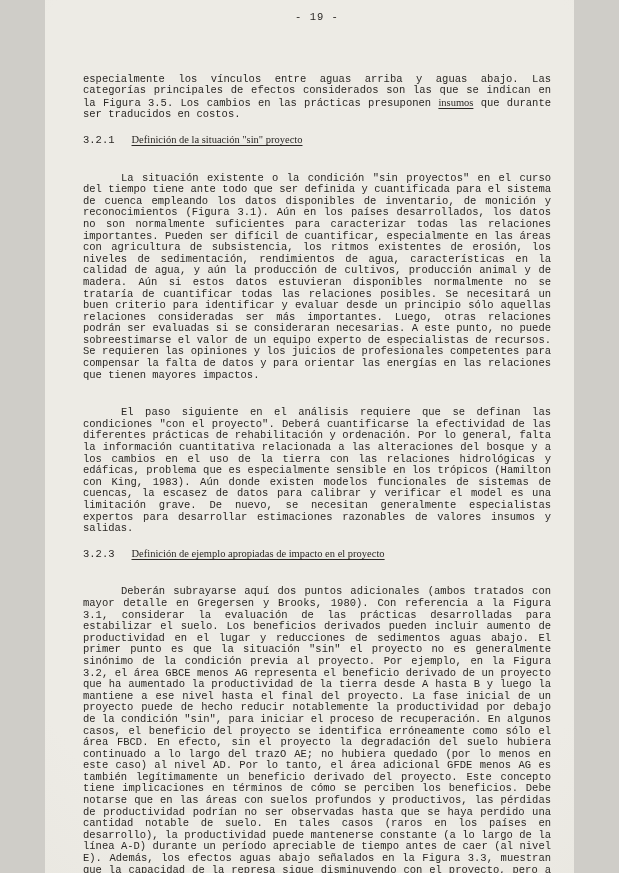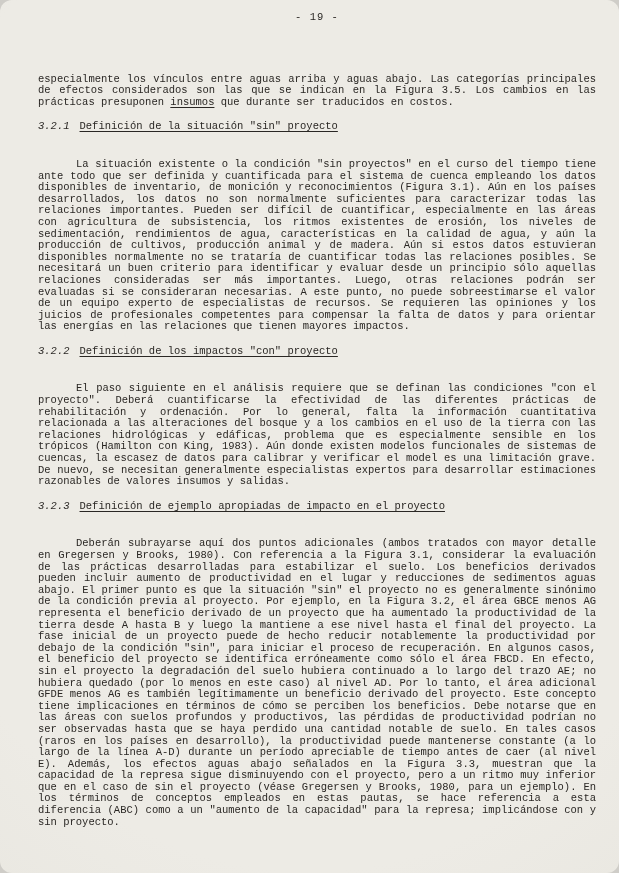--- a/index.html
+++ b/index.html
@@ -2,30 +2,29 @@
 <html><head>
 <meta charset="utf-8">
 <style>
   html, body {
     margin: 0;
     padding: 0;
     background: #cfcdc8;
   }
   .page {
     position: relative;
-    width: 619px;
+    width: 529px;
     height: 873px;
     margin: 0 auto;
     box-sizing: border-box;
     padding: 12px 23px 10px 38px;
     background: radial-gradient(125% 105% at 50% 42%, #edebe5 55%, #e5e3dc 92%, #dedcd5 100%);
     font-family: "Liberation Mono", "DejaVu Sans Mono", monospace;
     color: #2a2724;
     overflow: hidden;
-    border-radius: 12px;
   }
   .page-number {
     text-align: center;
     font-size: 10.5px;
     line-height: 11.6px;
     letter-spacing: 1px;
     margin-bottom: 50px;
   }
   .para {
     margin: 0;
@@ -39,43 +38,42 @@
   }
   .heading {
     font-size: 10.5px;
     line-height: 11.6px;
     font-weight: normal;
     margin: 13px 0 12px 0;
     white-space: nowrap;
   }
   .heading .hnum {
     display: inline-block;
-    margin-right: 10px;
-    font-style: italic;
+    margin-right: 17px;
   }
   .heading .htitle,
   .underline {
     text-decoration: underline;
     text-underline-offset: 2px;
+    font-family: Liberation Serif, serif;
   }
 </style>
 </head>
 <body>
 
 <div class="page">
 
   <div class="page-number">- 19 -</div>
 
   <p class="para"><span>especialmente los vínculos entre aguas arriba y aguas abajo.  Las categorías principales de efectos considerados son las que se indican en la Figura 3.5.  Los cambios en las prácticas presuponen </span><span class="underline">insumos</span><span> que durante ser traducidos en costos.</span></p>
 
   <div class="heading"><span class="hnum">3.2.1</span><span class="htitle">Definición de la situación "sin" proyecto</span></div>
 
   <p class="para indent">La situación existente o la condición "sin proyectos" en el curso del tiempo tiene ante todo que ser definida y cuantificada para el sistema de cuenca empleando los datos disponibles de inventario, de monición y reconocimientos (Figura 3.1).  Aún en los países desarrollados, los datos no son normalmente suficientes para caracterizar todas las relaciones importantes.  Pueden ser difícil de cuantificar, especialmente en las áreas con agricultura de subsistencia, los ritmos existentes de erosión, los niveles de sedimentación, rendimientos de agua, características en la calidad de agua, y aún la producción de cultivos, producción animal y de madera.  Aún si estos datos estuvieran disponibles normalmente no se trataría de cuantificar todas las relaciones posibles.  Se necesitará un buen criterio para identificar y evaluar desde un principio sólo aquellas relaciones consideradas ser más importantes.  Luego, otras relaciones podrán ser evaluadas si se consideraran necesarias.  A este punto, no puede sobreestimarse el valor de un equipo experto de especialistas de recursos.  Se requieren las opiniones y los juicios de profesionales competentes para compensar la falta de datos y para orientar las energías en las relaciones que tienen mayores impactos.</p>
 
-  <div class="heading"><span class="hnum">3.2.2</span><span class="htitle">Definición de los impactos "con" proyecto</span></div>
 
   <p class="para indent">El paso siguiente en el análisis requiere que se definan las condiciones "con el proyecto".  Deberá cuantificarse la efectividad de las diferentes prácticas de rehabilitación y ordenación.  Por lo general, falta la información cuantitativa relacionada a las alteraciones del bosque y a los cambios en el uso de la tierra con las relaciones hidrológicas y edáficas, problema que es especialmente sensible en los trópicos (Hamilton con King, 1983).  Aún donde existen modelos funcionales de sistemas de cuencas, la escasez de datos para calibrar y verificar el model es una limitación grave.  De nuevo, se necesitan generalmente especialistas expertos para desarrollar estimaciones razonables de valores insumos y salidas.</p>
 
   <div class="heading"><span class="hnum">3.2.3</span><span class="htitle">Definición de ejemplo apropiadas de impacto en el proyecto</span></div>
 
   <p class="para indent">Deberán subrayarse aquí dos puntos adicionales (ambos tratados con mayor detalle en Gregersen y Brooks, 1980).  Con referencia a la Figura 3.1, considerar la evaluación de las prácticas desarrolladas para estabilizar el suelo.  Los beneficios derivados pueden incluir aumento de productividad en el lugar y reducciones de sedimentos aguas abajo.  El primer punto es que la situación "sin" el proyecto no es generalmente sinónimo de la condición previa al proyecto.  Por ejemplo, en la Figura 3.2, el área GBCE menos AG representa el beneficio derivado de un proyecto que ha aumentado la productividad de la tierra desde A hasta B y luego la mantiene a ese nivel hasta el final del proyecto.  La fase inicial de un proyecto puede de hecho reducir notablemente la productividad por debajo de la condición "sin", para iniciar el proceso de recuperación.  En algunos casos, el beneficio del proyecto se identifica erróneamente como sólo el área FBCD.  En efecto, sin el proyecto la degradación del suelo hubiera continuado a lo largo del trazO AE; no hubiera quedado (por lo menos en este caso) al nivel AD.  Por lo tanto, el área adicional GFDE menos AG es también legítimamente un beneficio derivado del proyecto.  Este concepto tiene implicaciones en términos de cómo se perciben los beneficios.  Debe notarse que en las áreas con suelos profundos y productivos, las pérdidas de productividad podrían no ser observadas hasta que se haya perdido una cantidad notable de suelo.  En tales casos (raros en los países en desarrollo), la productividad puede mantenerse constante (a lo largo de la línea A-D) durante un período apreciable de tiempo antes de caer (al nivel E).  Además, los efectos aguas abajo señalados en la Figura 3.3, muestran que la capacidad de la represa sigue disminuyendo con el proyecto, pero a un ritmo muy inferior que en el caso de sin el proyecto (véase Gregersen y Brooks, 1980, para un ejemplo).  En los términos de conceptos empleados en estas pautas, se hace referencia a esta diferencia (ABC) como a un "aumento de la capacidad" para la represa; implicándose con y sin proyecto.</p>
 
 </div>
 
 </body></html>

